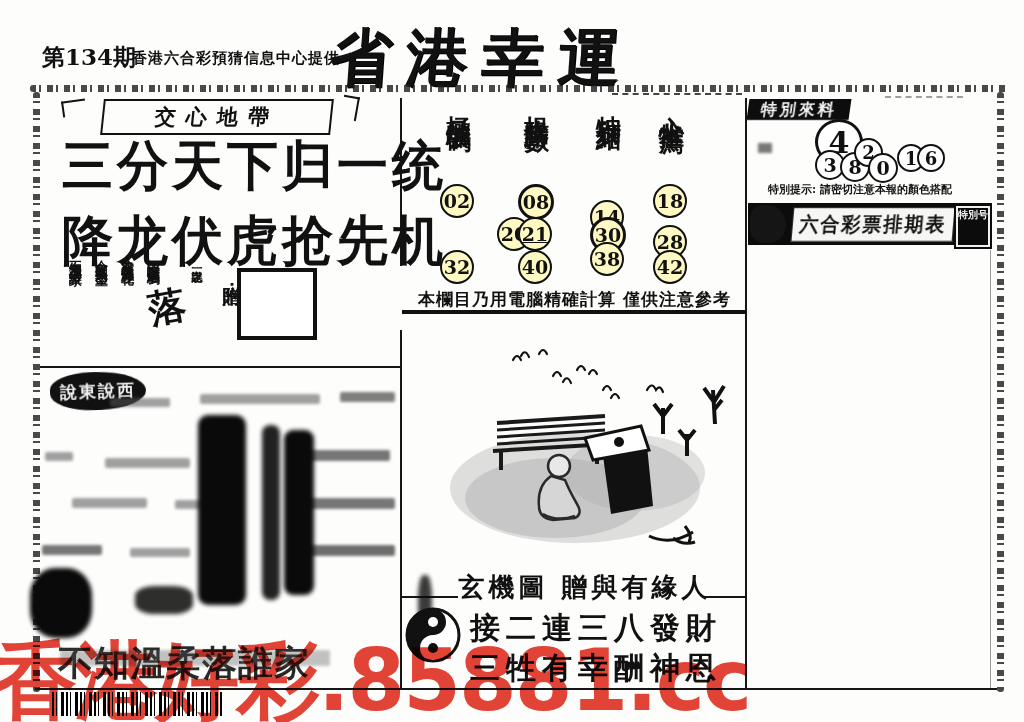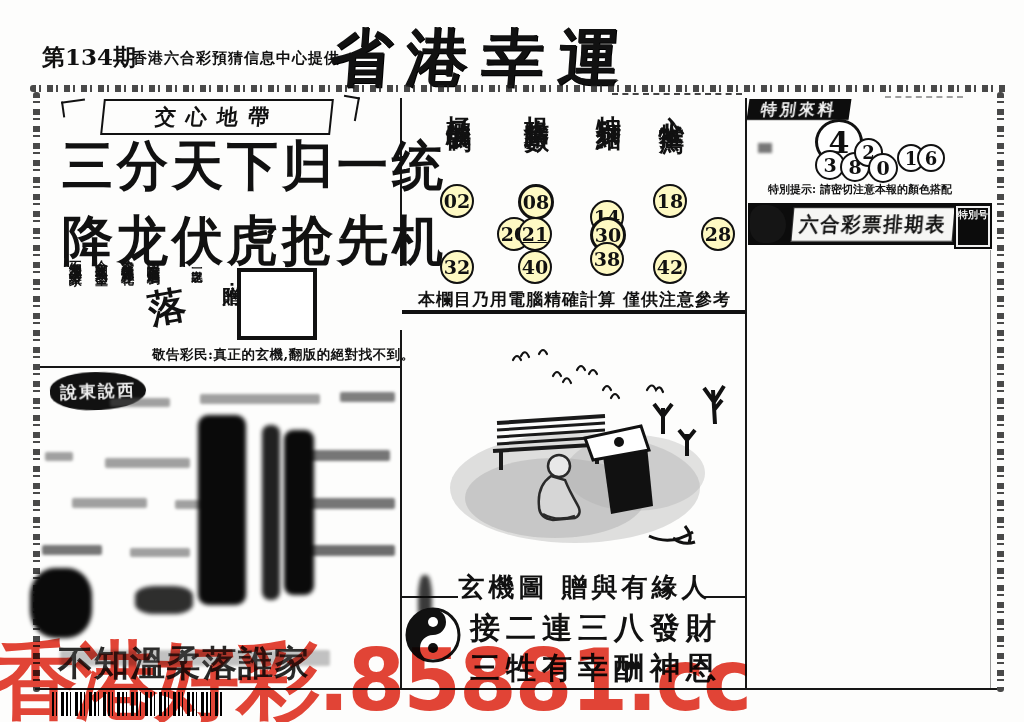--- a/index.html
+++ b/index.html
@@ -129,21 +129,20 @@
     <div>中庭喧嘩起栖鴉</div>
     <div>冷露無聲濕桂花</div>
     <div>今夜月明人盡望</div>
     <div>不知溫柔落誰家?</div>
   </div>
 
   <div class="abs" id="hint-char">落</div>
   <div class="abs v" id="hint-note">一字以記之</div>
   <div class="abs v" id="gift-label">附贈：</div>
   <div class="abs" id="gift-box"></div>
-  <div class="abs" id="notice">敬告彩民:真正的玄機,翻版的絕對找不到。</div>
 
   <div class="abs" id="stamp">說東說西</div>
   <div class="abs streak" style="left:110px;top:398px;width:60px;height:9px;"></div>
   <div class="abs streak" style="left:200px;top:394px;width:120px;height:10px;"></div>
   <div class="abs streak" style="left:340px;top:392px;width:55px;height:10px;opacity:.75;"></div>
   <div class="abs streak" style="left:45px;top:452px;width:28px;height:9px;"></div>
   <div class="abs streak" style="left:105px;top:458px;width:85px;height:10px;"></div>
   <div class="abs streak" style="left:300px;top:450px;width:90px;height:11px;opacity:.8;"></div>
   <div class="abs streak" style="left:72px;top:498px;width:75px;height:10px;"></div>
   <div class="abs streak" style="left:175px;top:500px;width:55px;height:9px;"></div>
@@ -170,21 +169,21 @@
   <span class="num-circle" style="left:440px;top:184px;">02</span>
   <span class="num-circle" style="left:461px;top:217px;margin-left:36px;">20</span>
   <span class="num-circle" style="left:440px;top:250px;">32</span>
   <span class="num-circle num-bold" style="left:518px;top:184px;">08</span>
   <span class="num-circle" style="left:518px;top:217px;text-decoration:underline;">21</span>
   <span class="num-circle" style="left:518px;top:250px;">40</span>
   <span class="num-circle" style="left:590px;top:200px;">14</span>
   <span class="num-circle num-bold" style="left:590px;top:217px;">30</span>
   <span class="num-circle" style="left:590px;top:242px;">38</span>
   <span class="num-circle" style="left:653px;top:184px;">18</span>
-  <span class="num-circle" style="left:653px;top:217px;margin-left:48px;">28</span>
+  <span class="num-circle" style="left:653px;top:225px;">28</span>
   <span class="num-circle" style="left:653px;top:250px;">42</span>
 
   <div class="abs" id="numbers-footnote">本欄目乃用電腦精確計算 僅供注意參考</div>
 
   <svg class="abs" style="left:435px;top:338px;" width="295" height="230" viewBox="0 0 295 230">
     <g stroke="#111" stroke-width="2.2" fill="none" stroke-linecap="round">
       <path d="M78 22 q4 -8 8 0 M86 18 q4 -8 8 1"></path>
       <path d="M104 16 q4 -8 8 0"></path>
       <path d="M118 38 q4 -8 8 0 M128 44 q4 -8 8 1"></path>
       <path d="M142 32 q4 -8 8 0 M154 36 q4 -8 8 0"></path>

